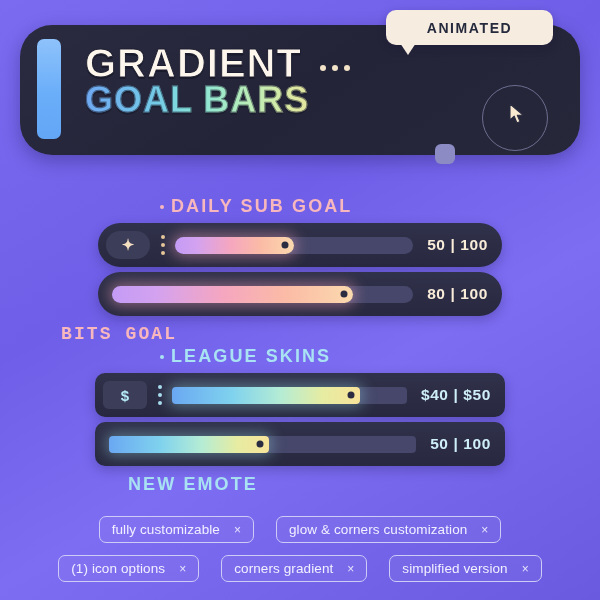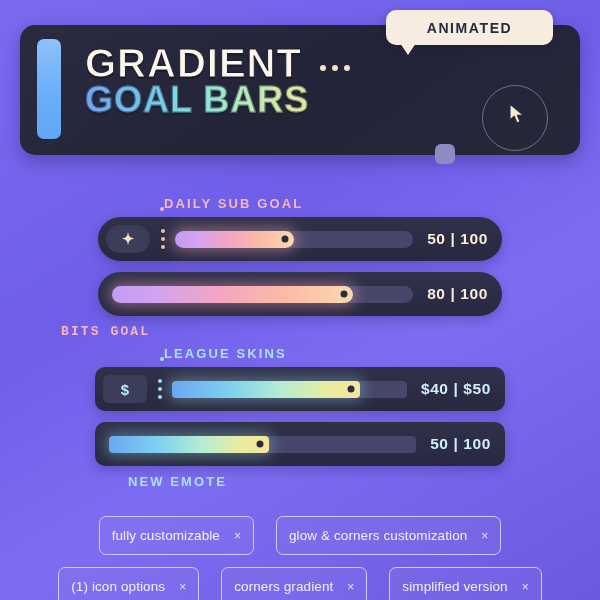--- a/index.html
+++ b/index.html
@@ -8,21 +8,21 @@
     font-family:"Liberation Sans", sans-serif;
     background: linear-gradient(150deg,#7a6bf0 0%,#6f5fe8 38%,#7d6df2 62%,#6a5ae0 100%);
     overflow:hidden; position:relative;
   }
   .stage { position:absolute; inset:0; }
 
   
   .header-card{
     position:absolute; left:20px; top:25px; width:560px; height:130px;
     background:linear-gradient(145deg,#2a2b40 0%,#232438 50%,#262739 100%);
-    border-radius:15px;
+    border-radius:32px;
     box-shadow:0 6px 18px rgba(30,20,80,.35);
   }
   .accent-bar{
     position:absolute; left:17px; top:14px; width:24px; height:100px;
     border-radius:7px;
     background:linear-gradient(180deg,#8ec2fb 0%,#6aaef9 55%,#63a6f6 100%);
   }
   .title-wrap{ position:absolute; left:65px; top:18px; }
   .title-line{ display:flex; align-items:center; }
   .title-main{
@@ -59,22 +59,22 @@
     border-top:12px solid #f7ece0;
   }
   .handle-sq{
     position:absolute; left:435px; top:144px; width:20px; height:20px;
     border-radius:6px; background:#8c8bc4;
   }
 
   
   .bar-block{ position:absolute; left:0; width:600px; }
   .bar-label{
-    font-size:13px; font-weight:700; letter-spacing:2.1px;
-    display:flex; align-items:flex-end; 
+    font-size:18px; font-weight:700; letter-spacing:2.1px;
+    display:flex; align-items:center; gap:7px;
   }
   .bar-label i{ width:4px;height:4px;border-radius:50%;background:currentColor;display:block; }
   .bar-label.pink{ color:#f7b7bd; }
   .bar-label.blue{ color:#a9e2f3; }
 
   .bar-shell{
     display:flex; align-items:center;
     background:linear-gradient(180deg,#30314a 0%,#282940 100%);
     box-shadow:0 4px 12px rgba(30,20,80,.28);
     position:relative;
@@ -122,21 +122,21 @@
     white-space:nowrap;
   }
   .bar-value.cream{ color:#f9ecd9; }
   .bar-value.cyan{ color:#cfeff8; }
 
   
   .tags{ position:absolute; left:0; width:600px; display:flex; flex-direction:column; gap:12px; align-items:center; }
   .tag-row{ display:flex; gap:22px; justify-content:center; }
   .tag{
     border:1.5px solid #cfcbf7; border-radius:7px;
-    padding:11px 12px; display:flex; align-items:center; gap:14px;
+    padding:5px 12px; display:flex; align-items:center; gap:14px;
     background:rgba(255,255,255,.04);
   }
   .tag .t-label{ font-size:13.5px; color:#f2f0ff; letter-spacing:.1px; }
   .tag .t-x{ font-size:12px; color:#e6e3fb; }
 </style>
 </head>
 <body>
 
 <div class="stage">
 

